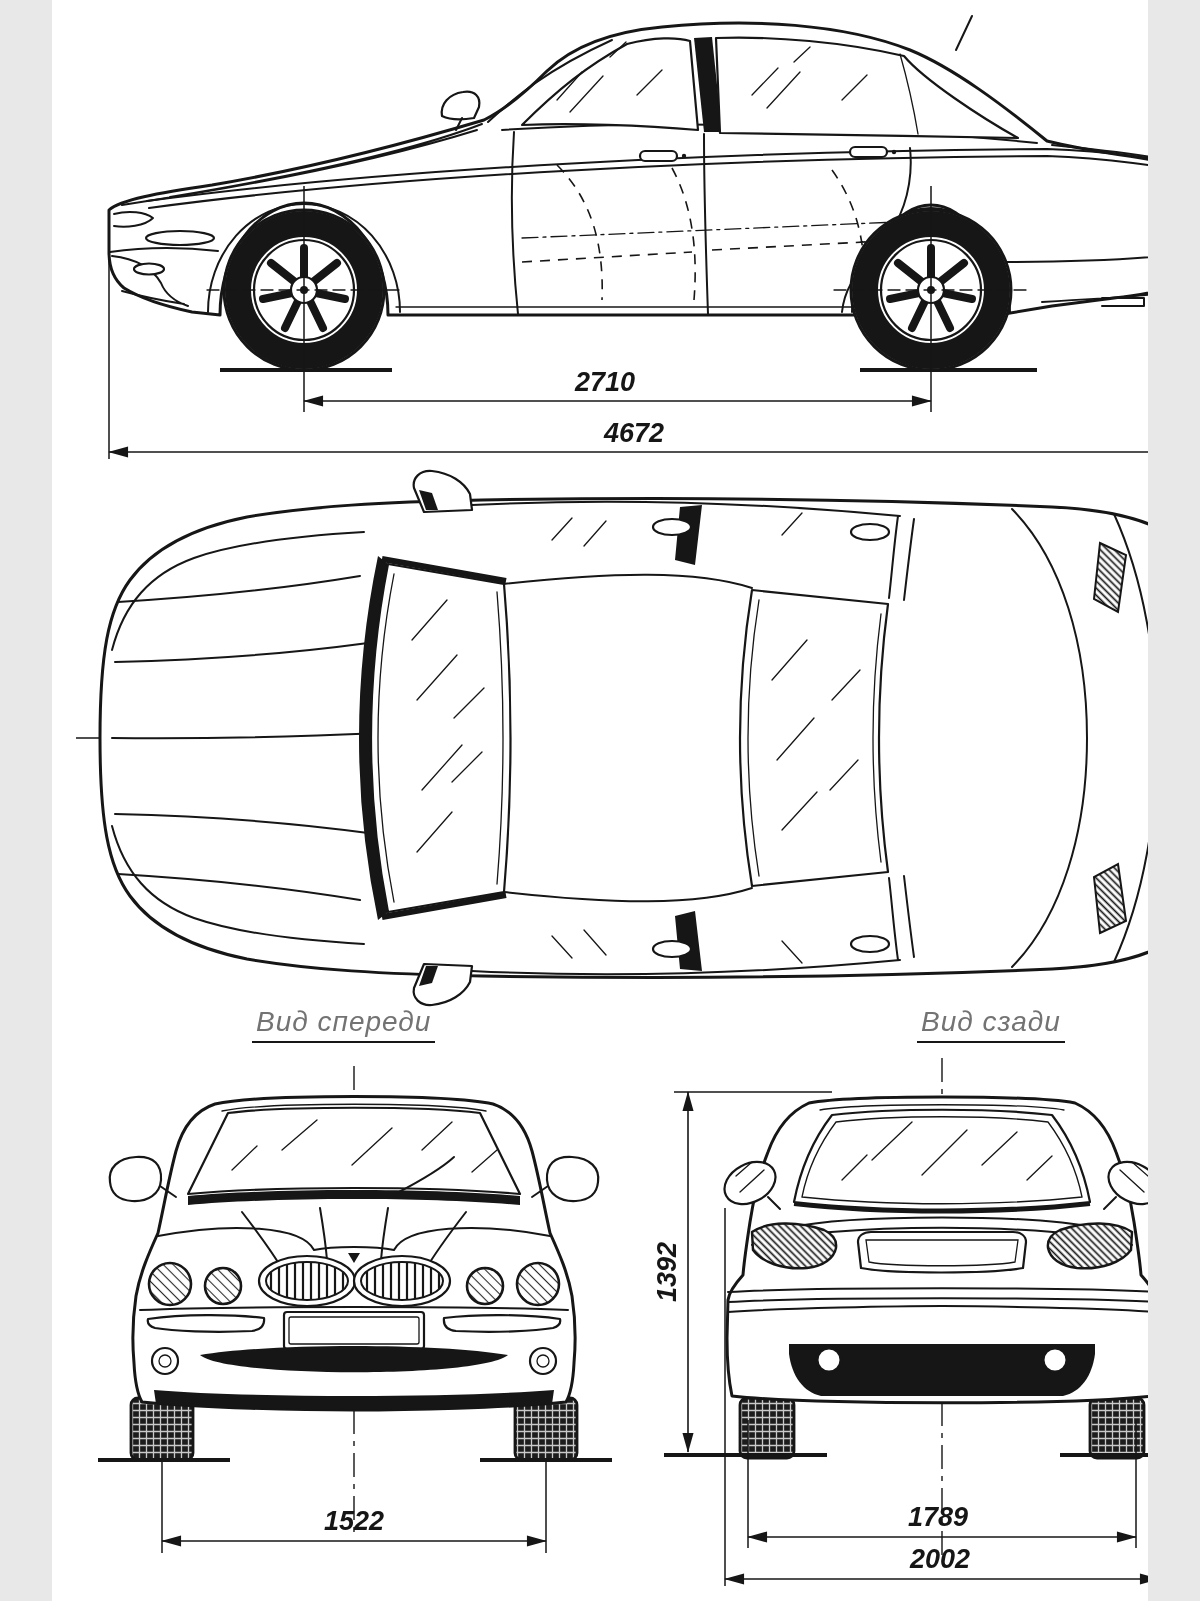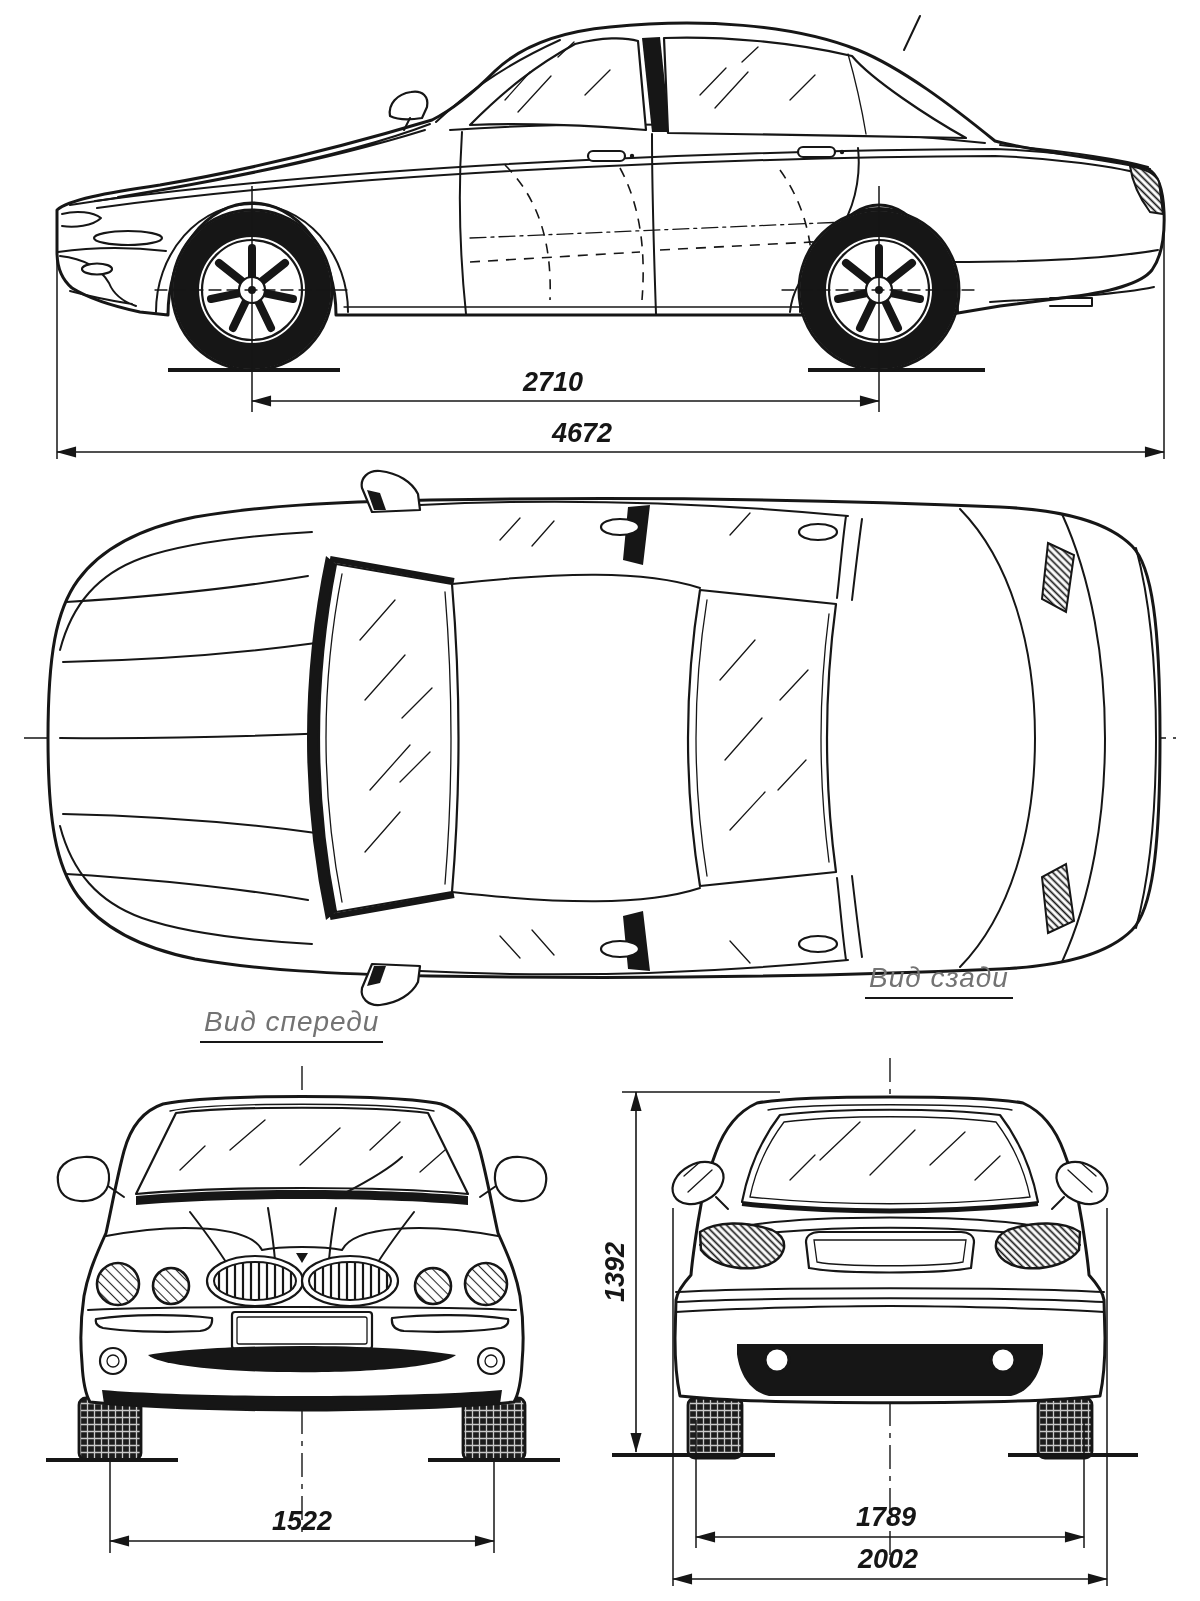--- a/index.html
+++ b/index.html
@@ -1,30 +1,30 @@
 <!DOCTYPE html>
 <html><head>
 <meta charset="utf-8">
 <style>
   html,body{margin:0;padding:0;background:#e8e8e8;}
   .sheet{
-    position:relative;width:1200px;height:1601px;margin:0 auto;
+    position:relative;width:1096px;height:1601px;margin:0 auto;
     background:#ffffff;overflow:hidden;
     font-family:"Liberation Sans", sans-serif;
   }
   svg{position:absolute;left:0;top:0;}
   .view-label{
     position:absolute;
     font-family:"Liberation Sans", sans-serif;
     font-style:italic;font-size:28px;color:#737373;
     border-bottom:2px solid #161616;padding:0 4px 3px 4px;
     letter-spacing:1px;
   }
   .lbl-front{left:200px;top:1006px;}
-  .lbl-rear{left:865px;top:962px;}
+  .lbl-rear{left:865px;top:1006px;}
   .dim{
     font-family:"Liberation Sans", sans-serif;
     font-style:italic;font-weight:bold;font-size:27px;fill:#161616;
   }
   .o2 {fill:none;stroke:#161616;stroke-width:2;stroke-linecap:round;stroke-linejoin:round;}
   .o1 {fill:none;stroke:#161616;stroke-width:1.3;stroke-linecap:round;}
   .ow {fill:#ffffff;stroke:#161616;stroke-width:3;stroke-linejoin:round;}
   .ow2{fill:#ffffff;stroke:#161616;stroke-width:2.2;stroke-linejoin:round;}
   .blk{fill:#161616;stroke:none;}
   .ground{fill:none;stroke:#161616;stroke-width:4;stroke-linecap:butt;}

